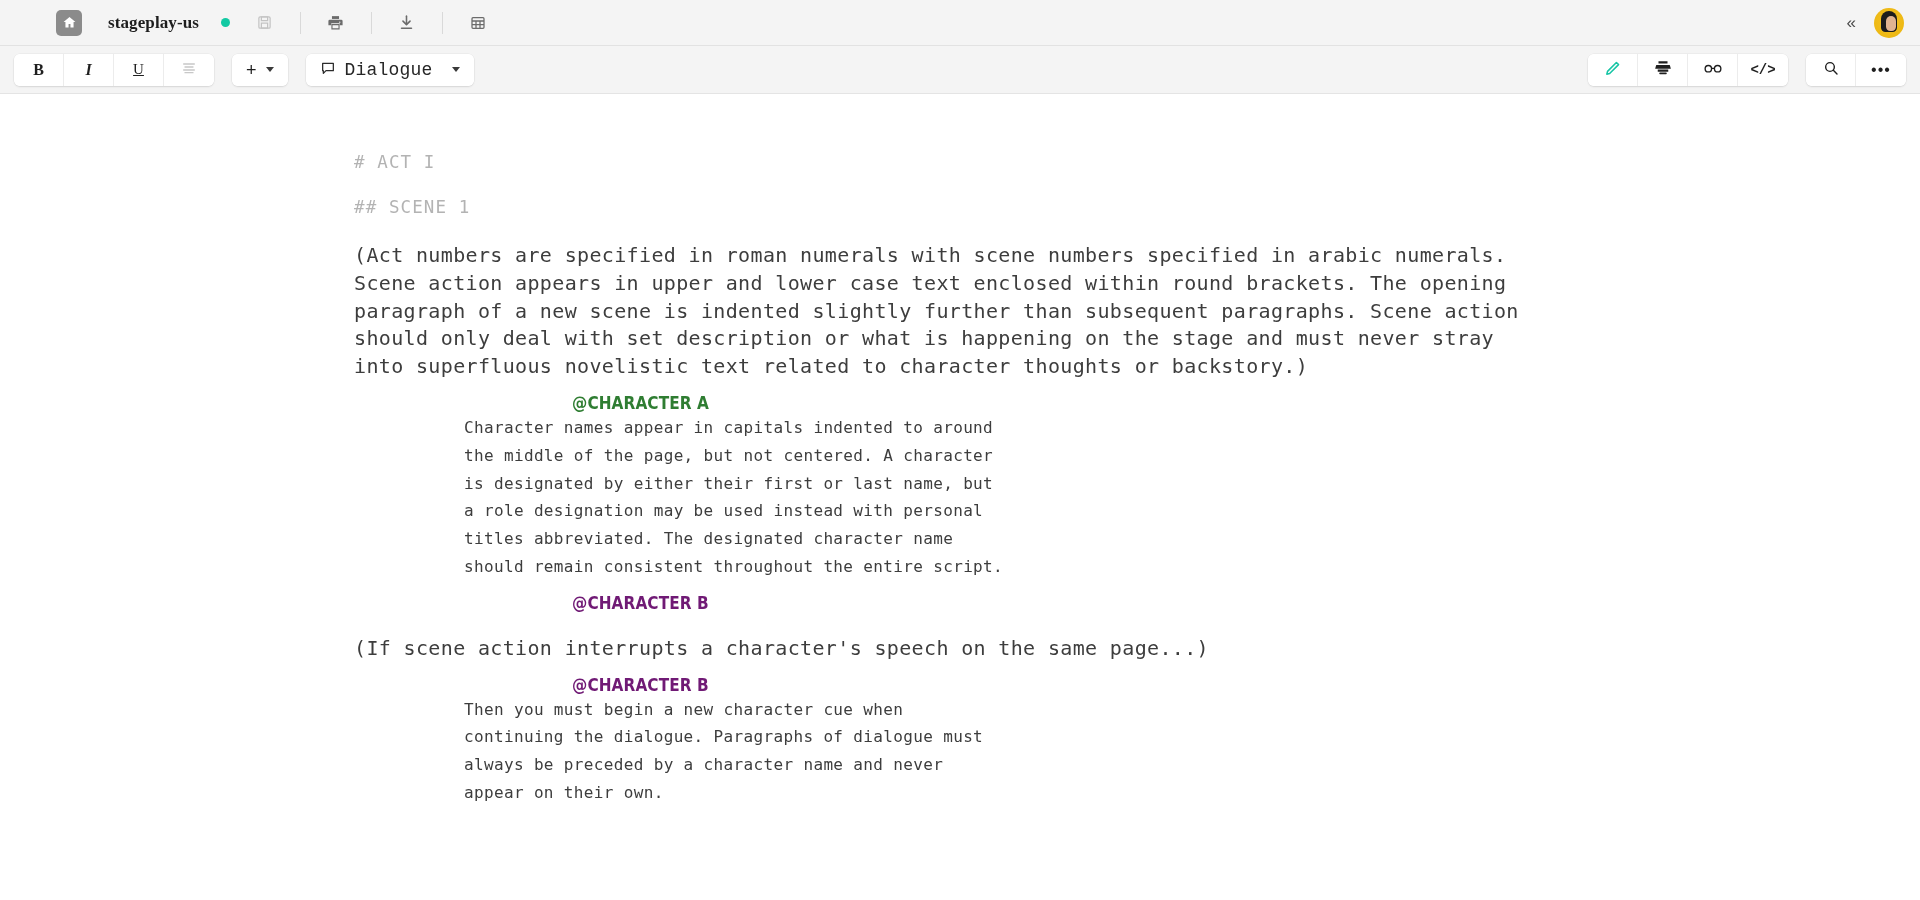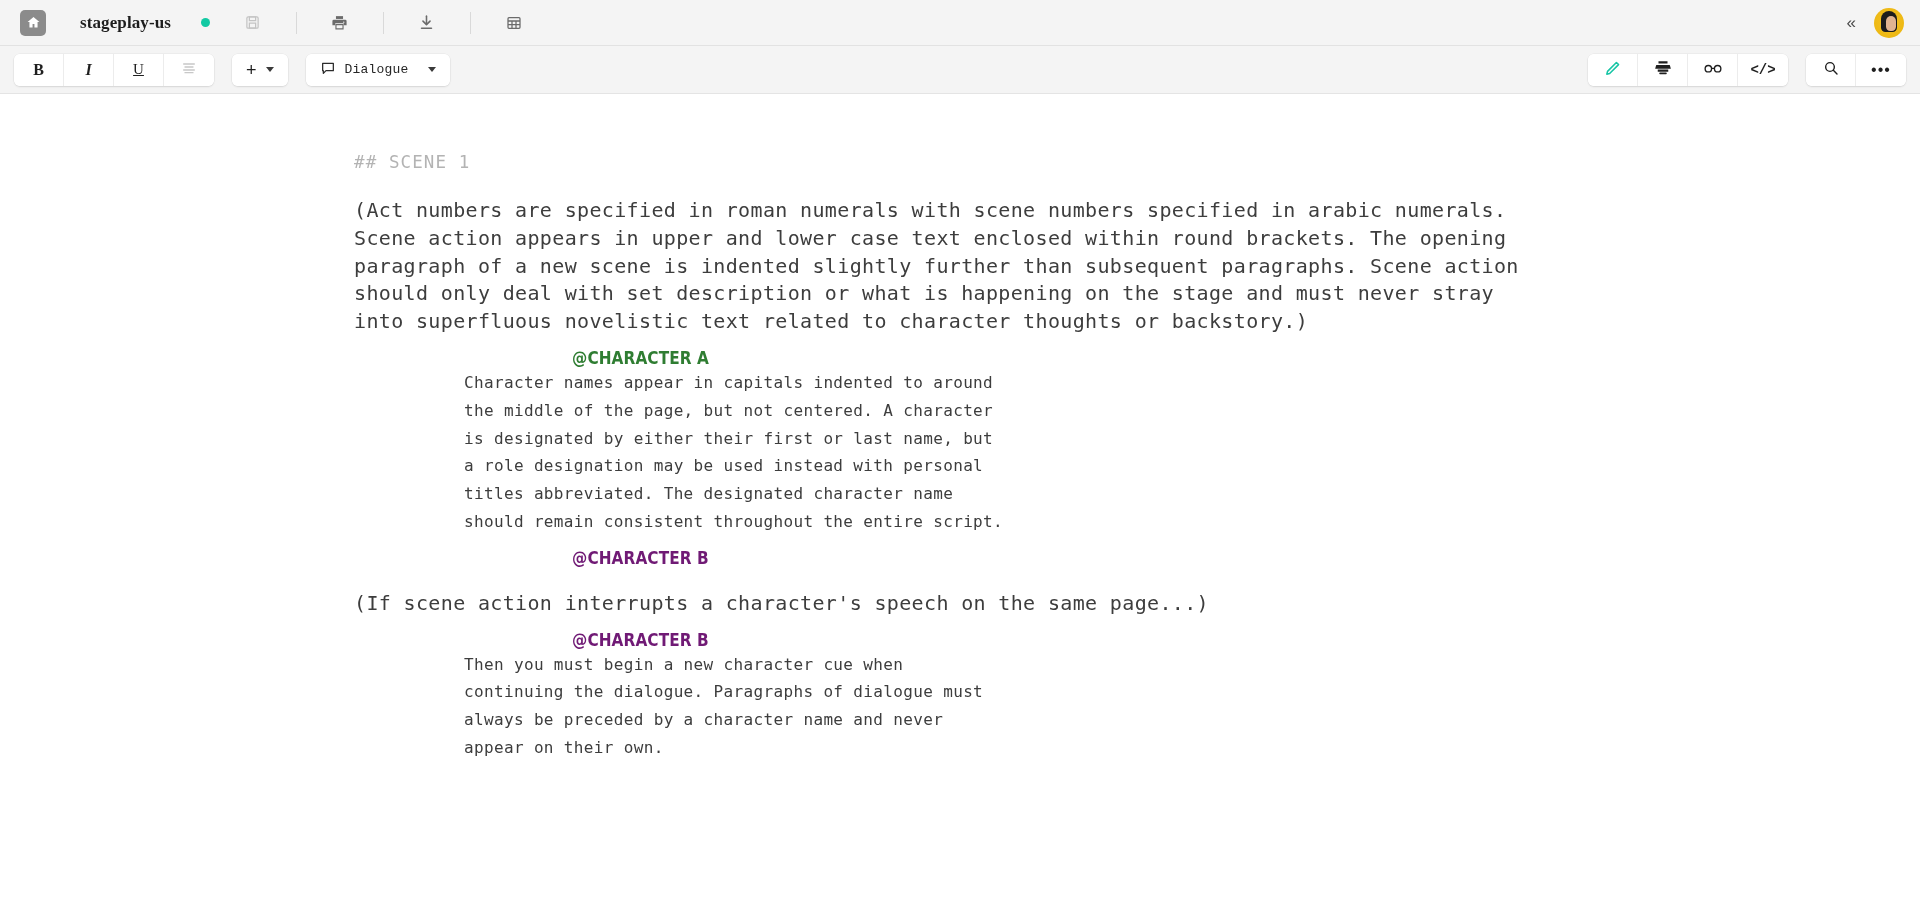--- a/index.html
+++ b/index.html
@@ -14,21 +14,21 @@
   
   .topbar {
     height: 46px;
     background: #f4f4f4;
     border-bottom: 1px solid #e2e2e2;
     display: flex;
     align-items: center;
     padding: 0 16px 0 20px;
     position: relative;
   }
-  .topbar-left { display: flex; align-items: center; gap: 16px; }
+  .topbar-left { display: flex; align-items: center; gap: 8px; margin-left: 36px; }
   .home-btn {
     width: 26px; height: 26px;
     background: #8b8b8b;
     border-radius: 5px;
     display: flex; align-items: center; justify-content: center;
     margin-right: 18px;
     cursor: pointer;
   }
   .home-btn svg { display:block; }
   .doc-title {
@@ -132,21 +132,21 @@
   .tb-btn .und-lbl  { text-decoration: underline; font-family:"Liberation Serif",serif; font-size:15px;}
   .tb-btn.wide { min-width: auto; padding: 0 14px; gap: 9px; }
   .caret {
     width: 0; height: 0;
     border-left: 4.5px solid transparent;
     border-right: 4.5px solid transparent;
     border-top: 5px solid #3a3a3a;
     display:inline-block;
   }
   .style-label {
-    font-size: 13px;
+    font-size: 18px;
     color: #262626;
     font-family: "Liberation Mono", monospace;
     letter-spacing: .2px;
   }
   .toolbar-right { margin-left: auto; display: flex; align-items: center; }
 
   
   .doc-scroll {
     height: calc(900px - 46px - 48px);
     overflow: hidden;
@@ -347,20 +347,21 @@
         <span style="font-size:16px;letter-spacing:1px;line-height:1;">•••</span>
       </div>
     </div>
   </div>
 </div>
 
 <div class="doc-scroll">
   <div class="page">
     <div class="col">
 
+      <div class="md-head"># ACT I</div>
       <div class="md-head h2">## SCENE 1</div>
 
       <div class="action">(Act numbers are specified in roman numerals with scene numbers specified in arabic numerals. Scene action appears in upper and lower case text enclosed within round brackets. The opening paragraph of a new scene is indented slightly further than subsequent paragraphs. Scene action should only deal with set description or what is happening on the stage and must never stray into superfluous novelistic text related to character thoughts or backstory.)</div>
 
       <div class="block">
         <div class="cue a">@CHARACTER A</div>
         <div class="speech">Character names appear in capitals indented to around the middle of the page, but not centered. A character is designated by either their first or last name, but a role designation may be used instead with personal titles abbreviated. The designated character name should remain consistent throughout the entire script.</div>
       </div>
 
       <div class="block">

